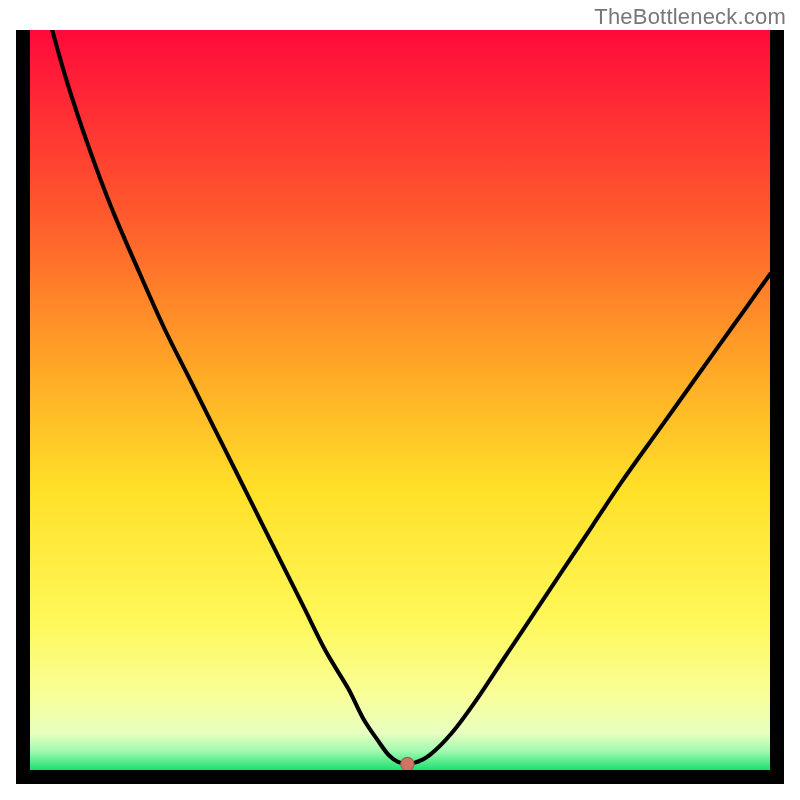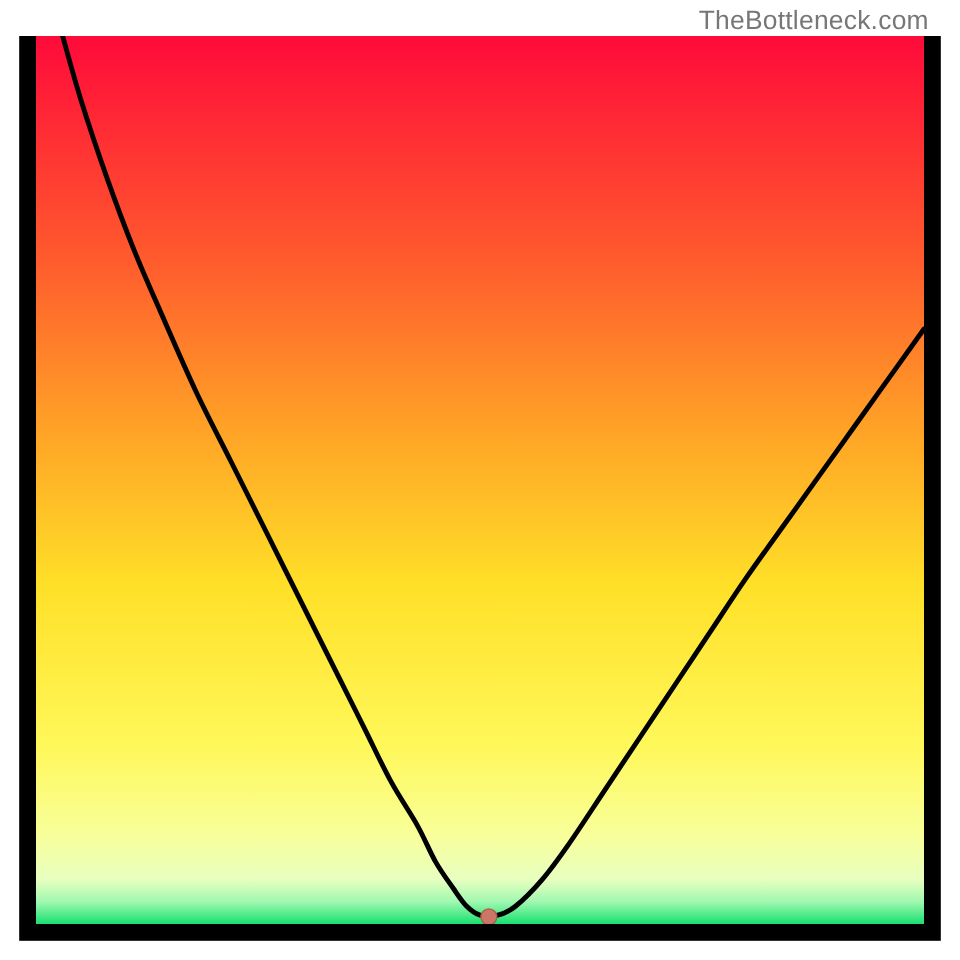--- a/index.html
+++ b/index.html
@@ -8,21 +8,21 @@
     background: #ffffff;
     width: 800px;
     height: 800px;
     overflow: hidden;
     position: relative;
     font-family: Arial, Helvetica, sans-serif;
   }
   .watermark {
     position: absolute;
     top: 4px;
-    right: 26px;
+    right: 14px;
     font-size: 22px;
     color: #777777;
     font-weight: 400;
     letter-spacing: 0.2px;
   }
   .frame {
     position: absolute;
     left: 16px;
     top: 30px;
     width: 768px;

